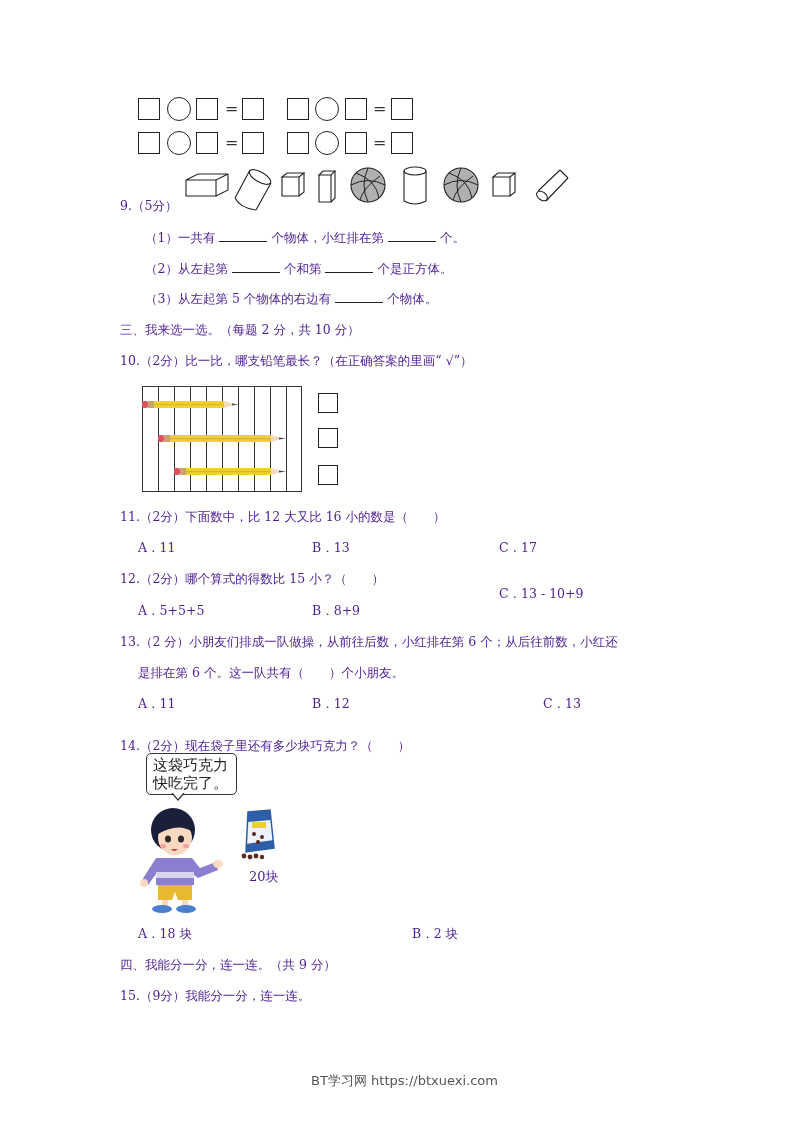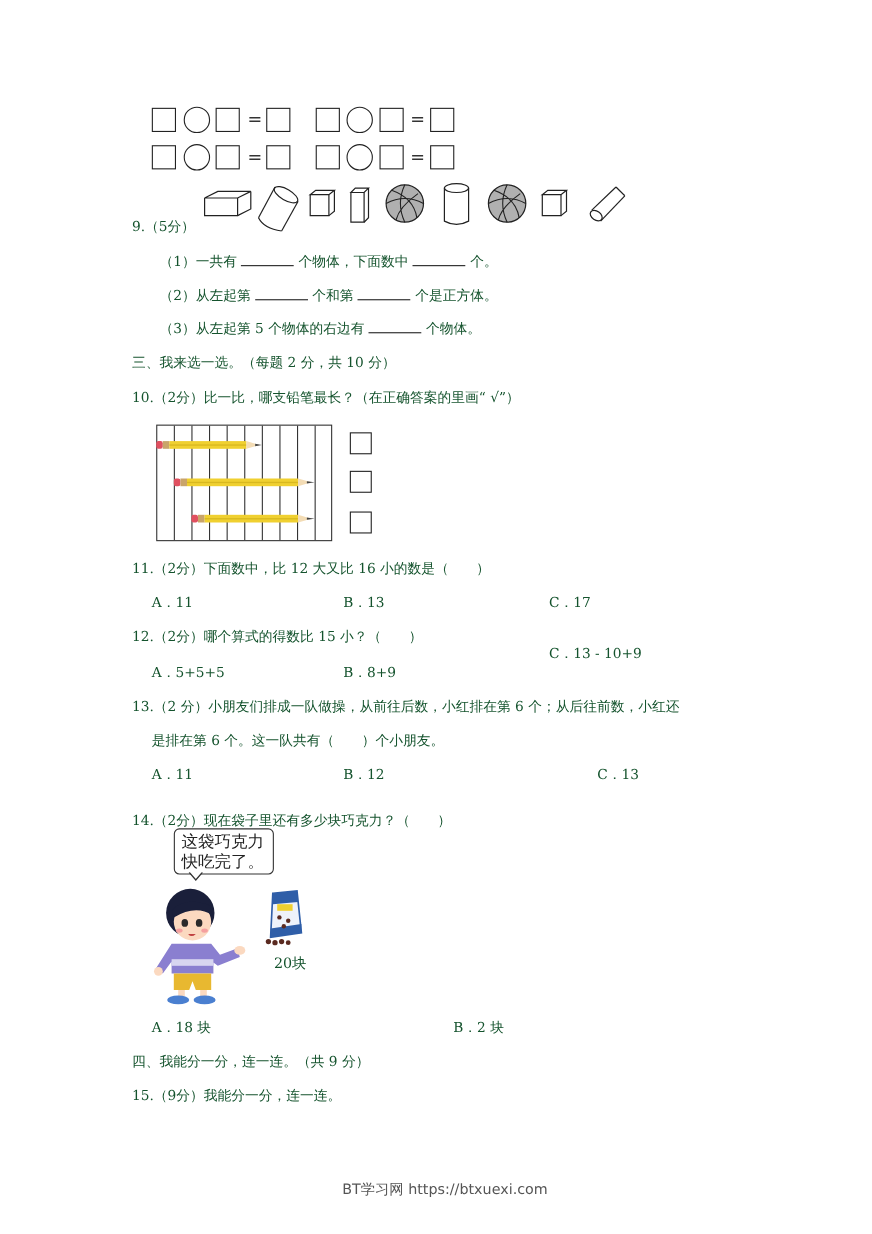--- a/index.html
+++ b/index.html
@@ -1,27 +1,27 @@
 <!DOCTYPE html>
 <html><head>
 <meta charset="utf-8">
 <style>
   html, body { margin: 0; padding: 0; background: #ffffff; }
   body { width: 793px; height: 1122px; position: relative; overflow: hidden;
          font-family: "DejaVu Serif", "Liberation Serif", serif; color: #222; }
   .abs { position: absolute; }
-  .txt { position: absolute; font-size: 12.5px; white-space: nowrap; line-height: 16px; color: #14532d; }
+  .txt { position: absolute; font-size: 12.5px; white-space: nowrap; line-height: 16px; color: #4c1d95; }
   .blank { display: inline-block; width: 48px; border-bottom: 1px solid #222; height: 12px; margin: 0 4px; vertical-align: baseline; }
   .sq { position: absolute; width: 22px; height: 22px; border: 1.3px solid #222; box-sizing: border-box; }
   .ci { position: absolute; width: 24px; height: 24px; border: 1.3px solid #222; border-radius: 50%; box-sizing: border-box; }
   .eq { position: absolute; font-size: 16px; line-height: 22px; color: #333; font-family: "DejaVu Sans", sans-serif; }
   .grid { position: absolute; left: 142px; top: 386px; width: 160px; height: 106px; border: 1.3px solid #333; box-sizing: border-box; }
   .vline { position: absolute; top: 0; bottom: 0; width: 1.3px; background: #333; }
   .chk { position: absolute; width: 20px; height: 20px; border: 1.3px solid #222; box-sizing: border-box; }
-  .bubble { position: absolute; left: 158px; top: 753px; width: 91px; height: 42px; border: 1.3px solid #333; border-radius: 5px; box-sizing: border-box; background: #fff; }
+  .bubble { position: absolute; left: 146px; top: 753px; width: 91px; height: 42px; border: 1.3px solid #333; border-radius: 5px; box-sizing: border-box; background: #fff; }
   .bubble-text { position: absolute; left: 6px; top: 2px; font-size: 15px; line-height: 18px; color: #222; white-space: pre; }
   .footer { position: absolute; left: 0; right: 0; top: 1072px; text-align: center; font-family: "DejaVu Sans", sans-serif; font-size: 13px; color: #555; padding-left: 16px; }
 </style>
 </head>
 <body>
 
 <div>
 
   <div class="sq" style="left:138px;top:98px;"></div>
   <div class="ci" style="left:167px;top:97px;"></div>
@@ -101,21 +101,21 @@
   <g fill="none" stroke="#222" stroke-width="1.1">
     <ellipse cx="362" cy="34" rx="6" ry="4" transform="rotate(35 362 34)"></ellipse>
     <path d="M358 29 L380 8"></path>
     <path d="M366 39 L388 16"></path>
     <path d="M380 8 L388 16"></path>
   </g>
 </svg>
 
 <div class="txt" style="left:120px;top:198px;">9.（5分）</div>
 <div class="txt" style="left:145px;top:229px;">
-  <span>（1）一共有</span><span class="blank"></span><span>个物体，下面数中</span><span class="blank"></span><span>个。</span>
+  <span>（1）一共有</span><span class="blank"></span><span>个物体，小红排在第</span><span class="blank"></span><span>个。</span>
 </div>
 <div class="txt" style="left:145px;top:260px;">
   <span>（2）从左起第</span><span class="blank"></span><span>个和第</span><span class="blank"></span><span>个是正方体。</span>
 </div>
 <div class="txt" style="left:145px;top:290px;">
   <span>（3）从左起第 5 个物体的右边有</span><span class="blank"></span><span>个物体。</span>
 </div>
 
 <div class="txt" style="left:120px;top:322px;">三、我来选一选。（每题 2 分，共 10 分）</div>
 

